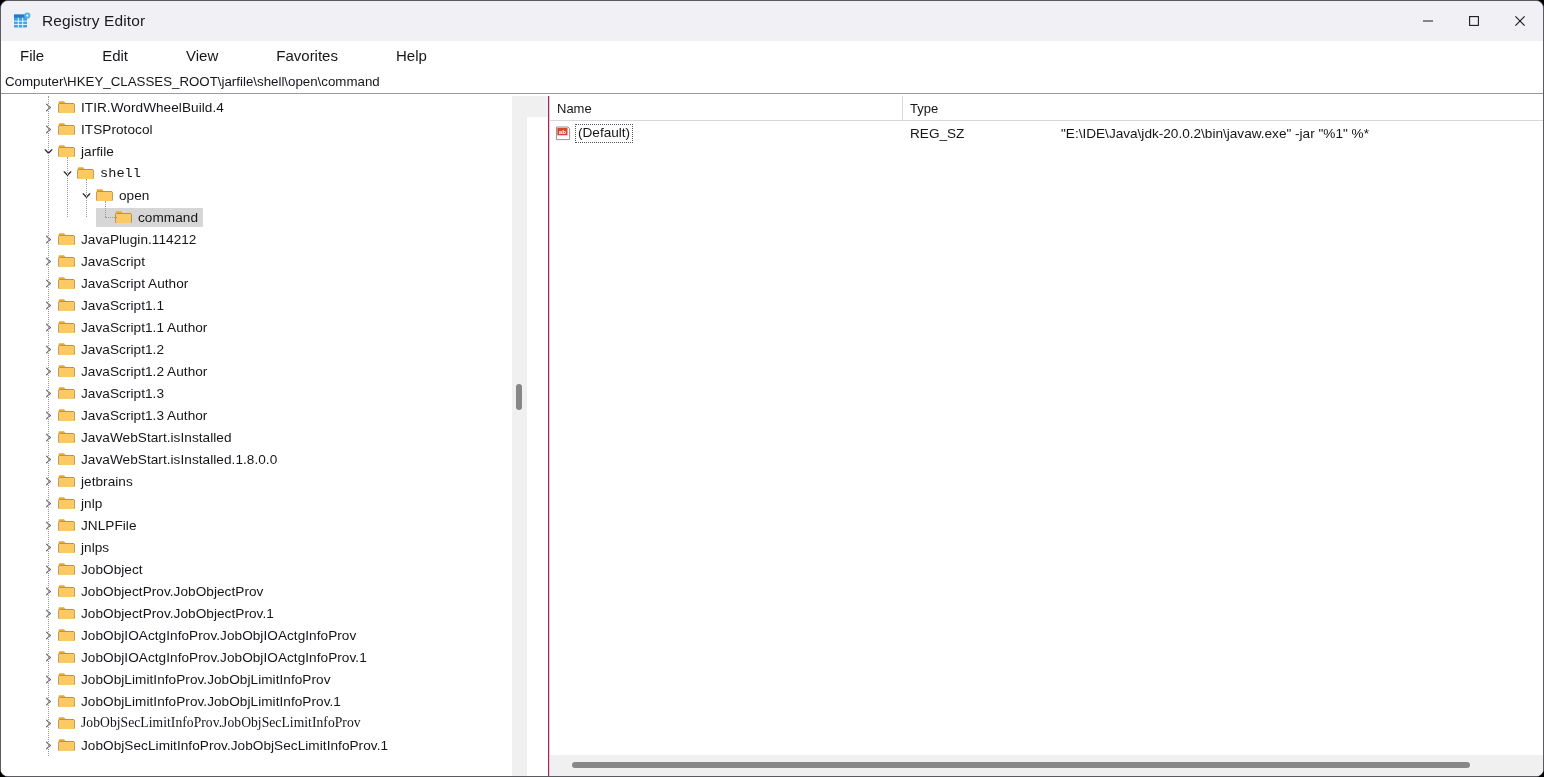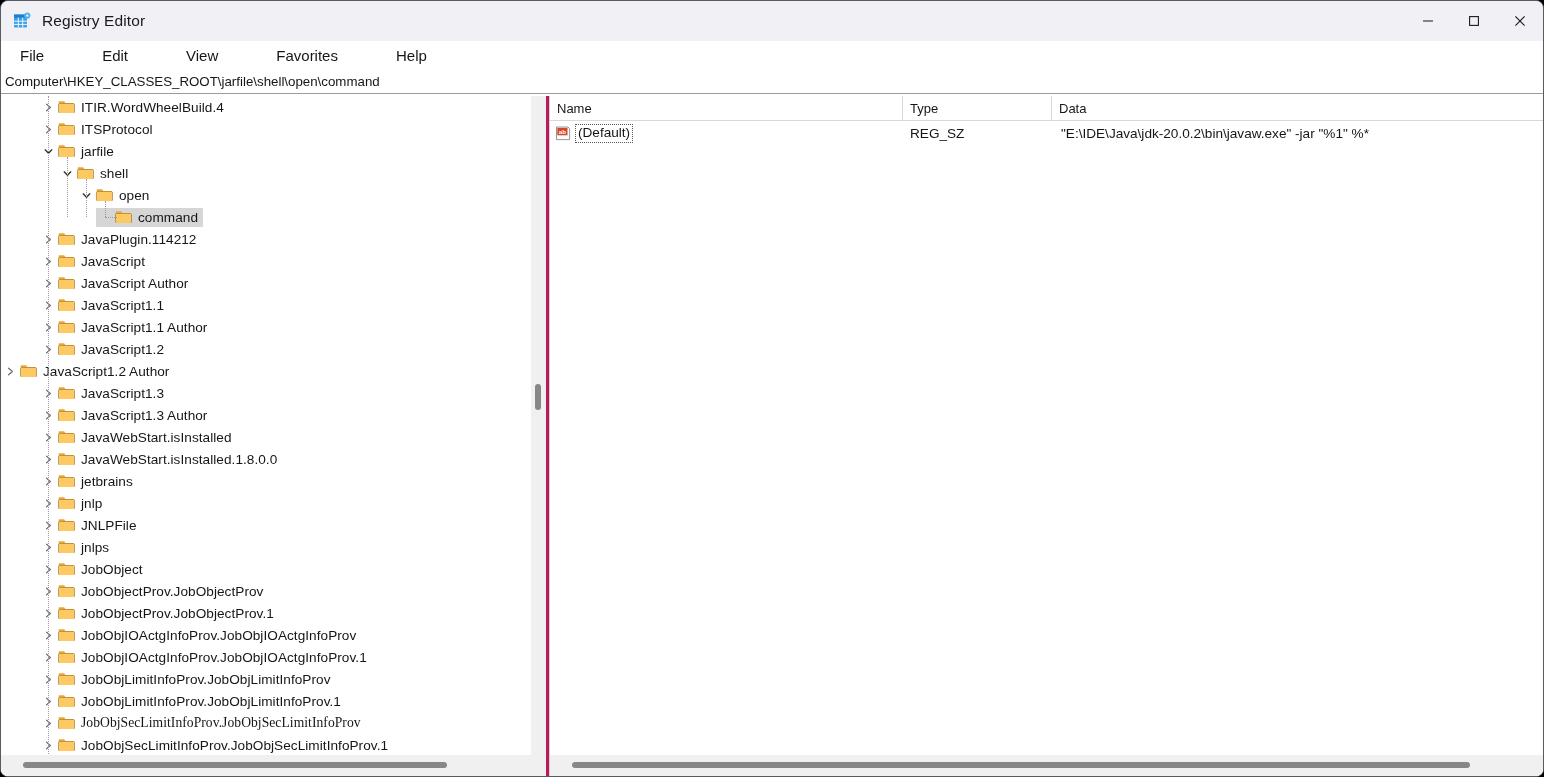--- a/index.html
+++ b/index.html
@@ -101,23 +101,23 @@
     min-height: 0;
     background: #ffffff;
     padding: 2px 0 0 0;
   }
 
   
   #left-pane {
     width: 548px;
     flex: 0 0 548px;
     display: flex;
-    flex-direction: column;
-    position: relative;
-    border-right: 3px solid #be185d;
+    flex-direction: row;
+    position: relative;
+    border-right: 1px solid #be185d;
     background: #ffffff;
   }
   #tree-viewport {
     flex: 1 1 auto;
     position: relative;
     overflow: hidden;
     background: #ffffff;
   }
   #tree {
     position: absolute;
@@ -374,21 +374,21 @@
                   </svg>
                 </span>
                 <span class="folder"><svg width="17" height="14" viewBox="0 0 17 14">
                     <path d="M0.6 2.2 Q0.6 1.2 1.6 1.2 H6.1 L7.5 2.9 H15.4 Q16.4 2.9 16.4 3.9 V12 Q16.4 13 15.4 13 H1.6 Q0.6 13 0.6 12 Z" fill="#e8a93a"></path>
                     <path d="M0.6 4.6 Q0.6 3.7 1.6 3.7 H15.4 Q16.4 3.7 16.4 4.6 V12 Q16.4 13 15.4 13 H1.6 Q0.6 13 0.6 12 Z" fill="#fcc council"></path>
                     <path d="M0.6 4.6 Q0.6 3.7 1.6 3.7 H15.4 Q16.4 3.7 16.4 4.6 V12 Q16.4 13 15.4 13 H1.6 Q0.6 13 0.6 12 Z" fill="#fdc963"></path>
                   </svg></span>
                 <span class="tlabel">jarfile</span>
               </div>
             </div>
-            <div class="trow" style="top: 66px; position: absolute; left: 0px; right: 0px; padding-left: 57px;">
+            <div class="trow" style="top: 66px; position: absolute; left: 0px; right: 0px; padding-left: 57px; font-family: Liberation Mono, monospace;">
               <div class="twrap">
                 <span class="chev">
                   <svg width="9" height="9" viewBox="0 0 9 9">
                     <polyline points="1.2,2.8 4.5,6.3 7.8,2.8" fill="none" stroke="#2b2b30" stroke-width="1.25" stroke-linecap="round" stroke-linejoin="round"></polyline>
                   </svg>
                 </span>
                 <span class="folder"><svg width="17" height="14" viewBox="0 0 17 14">
                     <path d="M0.6 2.2 Q0.6 1.2 1.6 1.2 H6.1 L7.5 2.9 H15.4 Q16.4 2.9 16.4 3.9 V12 Q16.4 13 15.4 13 H1.6 Q0.6 13 0.6 12 Z" fill="#e8a93a"></path>
                     <path d="M0.6 4.6 Q0.6 3.7 1.6 3.7 H15.4 Q16.4 3.7 16.4 4.6 V12 Q16.4 13 15.4 13 H1.6 Q0.6 13 0.6 12 Z" fill="#fcc council"></path>
                     <path d="M0.6 4.6 Q0.6 3.7 1.6 3.7 H15.4 Q16.4 3.7 16.4 4.6 V12 Q16.4 13 15.4 13 H1.6 Q0.6 13 0.6 12 Z" fill="#fdc963"></path>
@@ -505,21 +505,21 @@
                   </svg>
                 </span>
                 <span class="folder"><svg width="17" height="14" viewBox="0 0 17 14">
                     <path d="M0.6 2.2 Q0.6 1.2 1.6 1.2 H6.1 L7.5 2.9 H15.4 Q16.4 2.9 16.4 3.9 V12 Q16.4 13 15.4 13 H1.6 Q0.6 13 0.6 12 Z" fill="#e8a93a"></path>
                     <path d="M0.6 4.6 Q0.6 3.7 1.6 3.7 H15.4 Q16.4 3.7 16.4 4.6 V12 Q16.4 13 15.4 13 H1.6 Q0.6 13 0.6 12 Z" fill="#fcc council"></path>
                     <path d="M0.6 4.6 Q0.6 3.7 1.6 3.7 H15.4 Q16.4 3.7 16.4 4.6 V12 Q16.4 13 15.4 13 H1.6 Q0.6 13 0.6 12 Z" fill="#fdc963"></path>
                   </svg></span>
                 <span class="tlabel">JavaScript1.2</span>
               </div>
             </div>
-            <div class="trow" style="top: 264px; position: absolute; left: 0px; right: 0px; ">
+            <div class="trow" style="top: 264px; position: absolute; left: 0px; right: 0px; padding-left: 38px;">
               <div class="twrap">
                 <span class="chev">
                   <svg width="9" height="9" viewBox="0 0 9 9">
                     <polyline points="2.6,1.2 6.4,4.5 2.6,7.8" fill="none" stroke="#6d6d72" stroke-width="1.25" stroke-linecap="round" stroke-linejoin="round"></polyline>
                   </svg>
                 </span>
                 <span class="folder"><svg width="17" height="14" viewBox="0 0 17 14">
                     <path d="M0.6 2.2 Q0.6 1.2 1.6 1.2 H6.1 L7.5 2.9 H15.4 Q16.4 2.9 16.4 3.9 V12 Q16.4 13 15.4 13 H1.6 Q0.6 13 0.6 12 Z" fill="#e8a93a"></path>
                     <path d="M0.6 4.6 Q0.6 3.7 1.6 3.7 H15.4 Q16.4 3.7 16.4 4.6 V12 Q16.4 13 15.4 13 H1.6 Q0.6 13 0.6 12 Z" fill="#fcc council"></path>
                     <path d="M0.6 4.6 Q0.6 3.7 1.6 3.7 H15.4 Q16.4 3.7 16.4 4.6 V12 Q16.4 13 15.4 13 H1.6 Q0.6 13 0.6 12 Z" fill="#fdc963"></path>
@@ -794,21 +794,20 @@
       </div>
       <div class="hscroll-area">
         <div class="hthumb" style="left:22px;width:424px;"></div>
       </div>
     </div>
 
     <div id="right-pane">
       <div id="list-header">
         <div class="hcell" id="hc-name">Name</div>
         <div class="hcell" id="hc-type">Type</div>
-        <div class="hcell" id="hc-data">Data</div>
       </div>
       <div id="list-body">
         <div class="lrow">
           <div class="lc-name">
             <div class="val-icon">
               <svg width="16" height="15" viewBox="0 0 16 15">
                 <path d="M1.5 1 H13 L14.6 2.6 V13.6 H1.5 Z" fill="#fdfdfd" stroke="#8c8c8c" stroke-width="0.9"></path>
                 <rect x="2.3" y="1.9" width="10.2" height="7.4" fill="#d4492a"></rect>
                 <text x="7.4" y="7.9" font-family="'Liberation Sans',sans-serif" font-size="6.2" font-weight="bold" fill="#ffffff" text-anchor="middle">ab</text>
               </svg>

